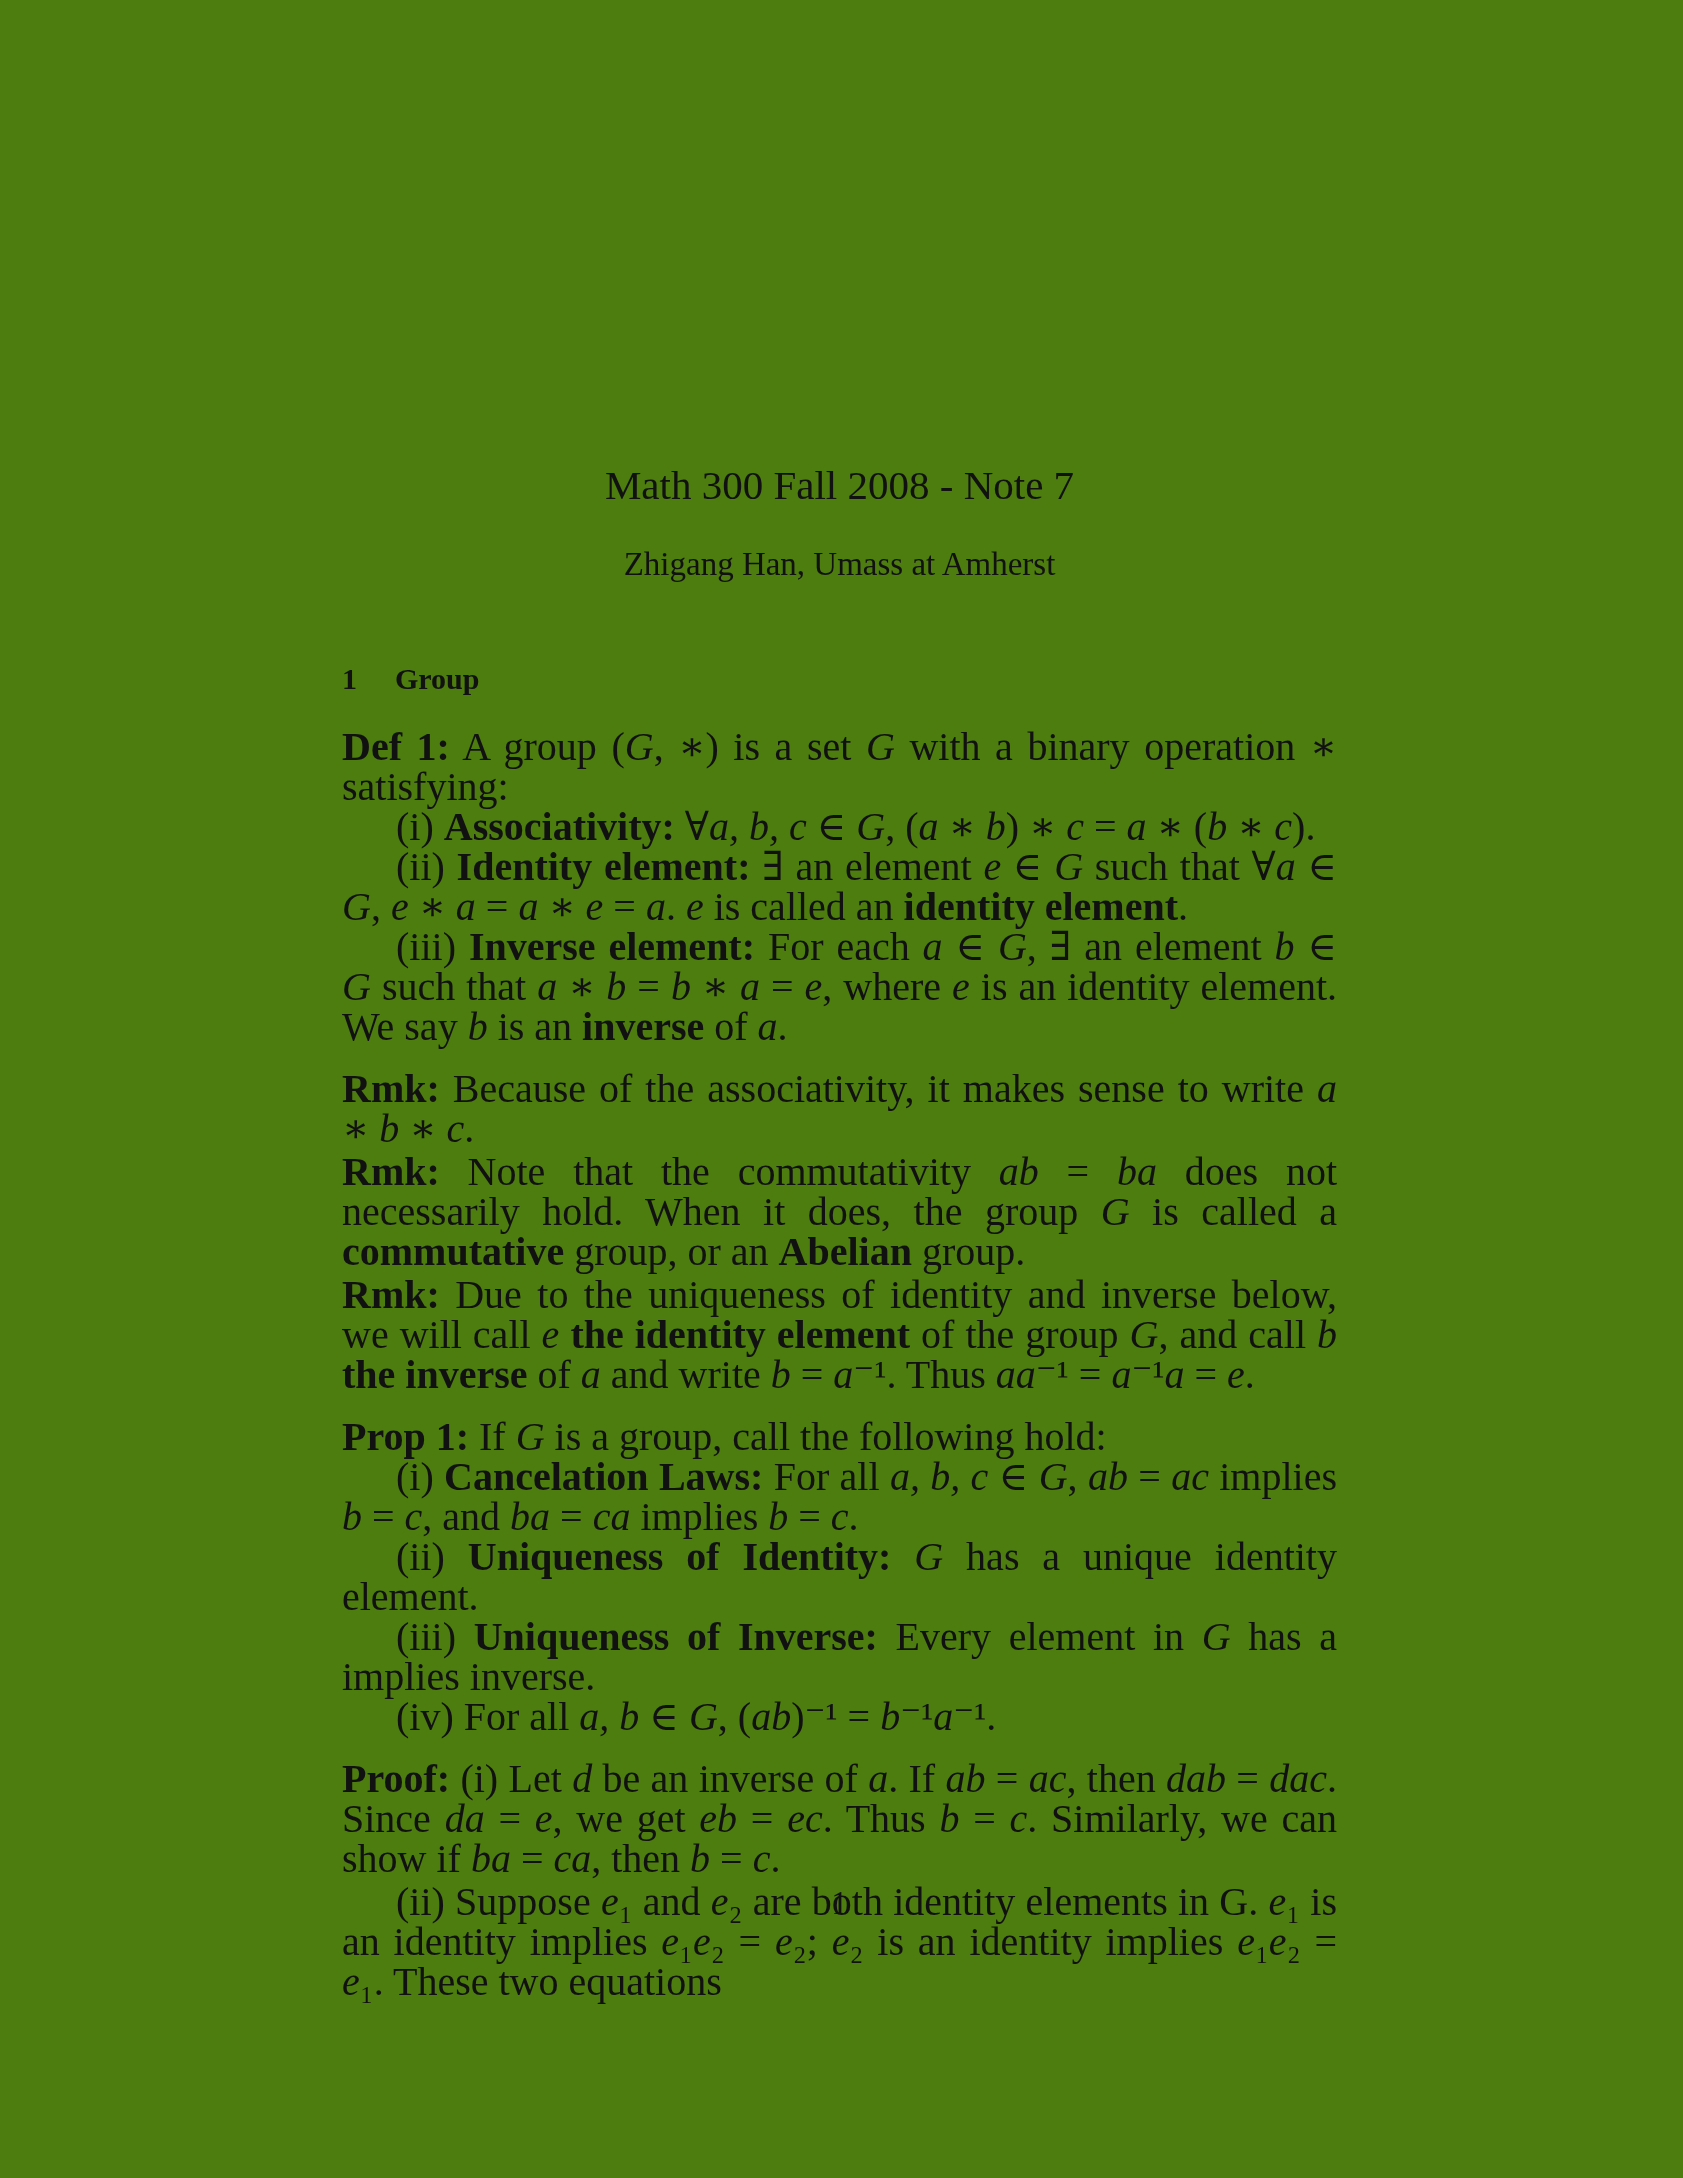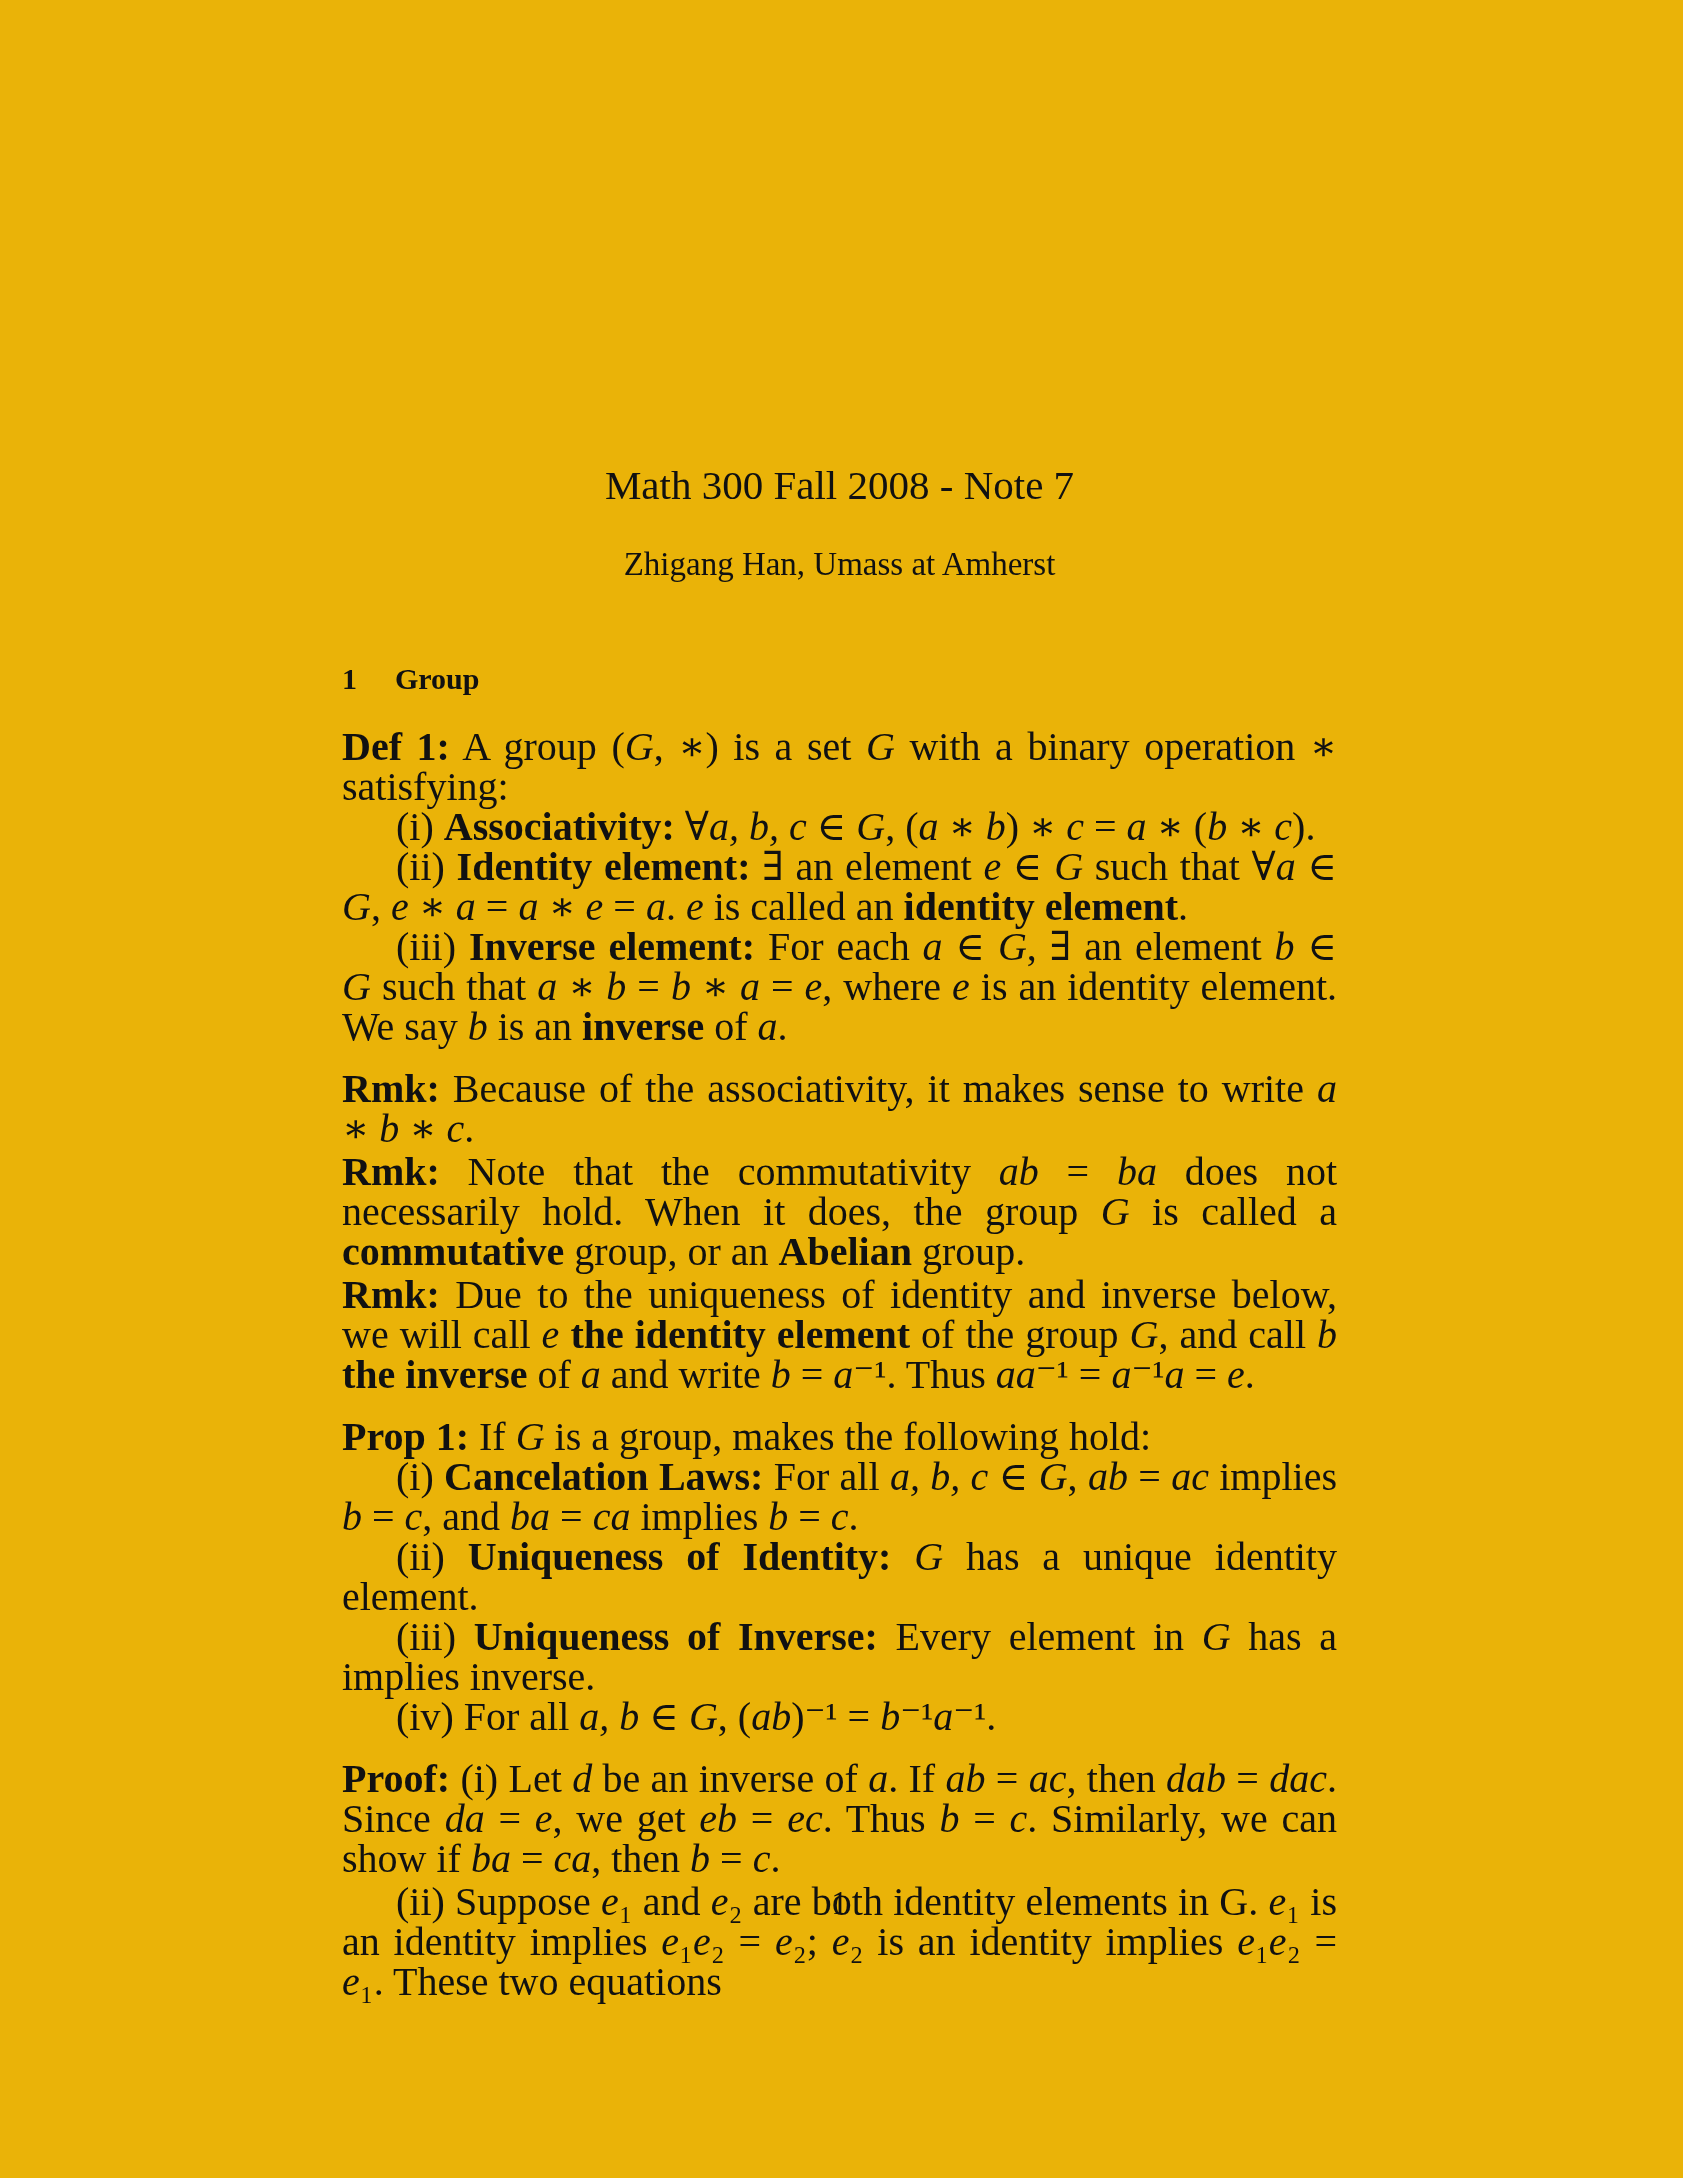--- a/index.html
+++ b/index.html
@@ -4,21 +4,21 @@
 <style>
   html, body {
     margin: 0;
     padding: 0;
     background: #ffffff;
   }
   .page {
     position: relative;
     width: 1683px;
     height: 2178px;
-    background: #eab308;
+    background: #4d7c0f;
     color: #111111;
     font-family: "Liberation Serif", "DejaVu Serif", serif;
     overflow: hidden;
   }
   .doc {
     position: absolute;
     left: 342px;
     top: 0;
     width: 995px;
   }
@@ -89,21 +89,21 @@
 
     <p class="para ind"><span>(iii) </span><span class="st-b">Inverse element: </span><span>For each </span><span class="st-i">a</span><span> ∈ </span><span class="st-i">G</span><span>, ∃ an element </span><span class="st-i">b</span><span> ∈ </span><span class="st-i">G</span><span> such that </span><span class="st-i">a</span><span> ∗ </span><span class="st-i">b</span><span> = </span><span class="st-i">b</span><span> ∗ </span><span class="st-i">a</span><span> = </span><span class="st-i">e</span><span>, where </span><span class="st-i">e</span><span> is an identity element. We say </span><span class="st-i">b</span><span> is an </span><span class="st-b">inverse</span><span> of </span><span class="st-i">a</span><span>.</span></p>
 
     <p class="para sp-lg"><span class="st-b">Rmk: </span><span>Because of the associativity, it makes sense to write </span><span class="st-i">a</span><span> ∗ </span><span class="st-i">b</span><span> ∗ </span><span class="st-i">c</span><span>.</span></p>
 
 
     <p class="para sp-xs"><span class="st-b">Rmk: </span><span>Note that the commutativity </span><span class="st-i">ab</span><span> = </span><span class="st-i">ba</span><span> does not necessarily hold. When it does, the group </span><span class="st-i">G</span><span> is called a </span><span class="st-b">commutative</span><span> group, or an </span><span class="st-b">Abelian</span><span> group.</span></p>
 
     <p class="para sp-xs"><span class="st-b">Rmk: </span><span>Due to the uniqueness of identity and inverse below, we will call </span><span class="st-i">e</span><span> </span><span class="st-b">the identity element</span><span> of the group </span><span class="st-i">G</span><span>, and call </span><span class="st-i">b</span><span> </span><span class="st-b">the inverse</span><span> of </span><span class="st-i">a</span><span> and write </span><span class="st-i">b</span><span> = </span><span class="st-i">a</span><span>⁻¹. Thus </span><span class="st-i">aa</span><span>⁻¹ = </span><span class="st-i">a</span><span>⁻¹</span><span class="st-i">a</span><span> = </span><span class="st-i">e</span><span>.</span></p>
 
-    <p class="para sp-lg"><span class="st-b">Prop 1: </span><span>If </span><span class="st-i">G</span><span> is a group, makes the following hold:</span></p>
+    <p class="para sp-lg"><span class="st-b">Prop 1: </span><span>If </span><span class="st-i">G</span><span> is a group, call the following hold:</span></p>
 
     <p class="para ind"><span>(i) </span><span class="st-b">Cancelation Laws: </span><span>For all </span><span class="st-i">a, b, c</span><span> ∈ </span><span class="st-i">G</span><span>, </span><span class="st-i">ab</span><span> = </span><span class="st-i">ac</span><span> implies </span><span class="st-i">b</span><span> = </span><span class="st-i">c</span><span>, and </span><span class="st-i">ba</span><span> = </span><span class="st-i">ca</span><span> implies </span><span class="st-i">b</span><span> = </span><span class="st-i">c</span><span>.</span></p>
 
     <p class="para ind"><span>(ii) </span><span class="st-b">Uniqueness of Identity: </span><span class="st-i">G</span><span> has a unique identity element.</span></p>
 
     <p class="para ind"><span>(iii) </span><span class="st-b">Uniqueness of Inverse: </span><span>Every element in </span><span class="st-i">G</span><span> has a implies inverse.</span></p>
 
     <p class="para ind"><span>(iv) For all </span><span class="st-i">a, b</span><span> ∈ </span><span class="st-i">G</span><span>, (</span><span class="st-i">ab</span><span>)⁻¹ = </span><span class="st-i">b</span><span>⁻¹</span><span class="st-i">a</span><span>⁻¹.</span></p>
 
     <p class="para sp-lg"><span class="st-b">Proof: </span><span>(i) Let </span><span class="st-i">d</span><span> be an inverse of </span><span class="st-i">a</span><span>. If </span><span class="st-i">ab</span><span> = </span><span class="st-i">ac</span><span>, then </span><span class="st-i">dab</span><span> = </span><span class="st-i">dac</span><span>. Since </span><span class="st-i">da</span><span> = </span><span class="st-i">e</span><span>, we get </span><span class="st-i">eb</span><span> = </span><span class="st-i">ec</span><span>. Thus </span><span class="st-i">b</span><span> = </span><span class="st-i">c</span><span>. Similarly, we can show if </span><span class="st-i">ba</span><span> = </span><span class="st-i">ca</span><span>, then </span><span class="st-i">b</span><span> = </span><span class="st-i">c</span><span>.</span></p>

